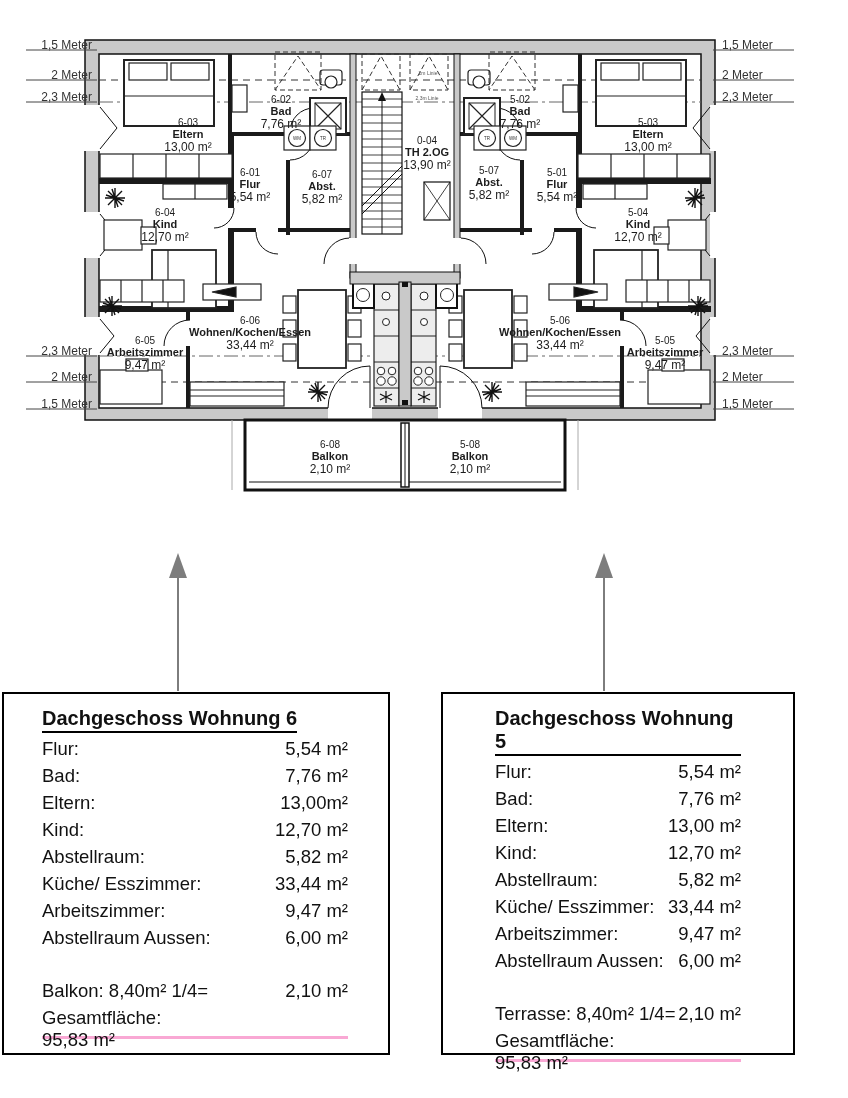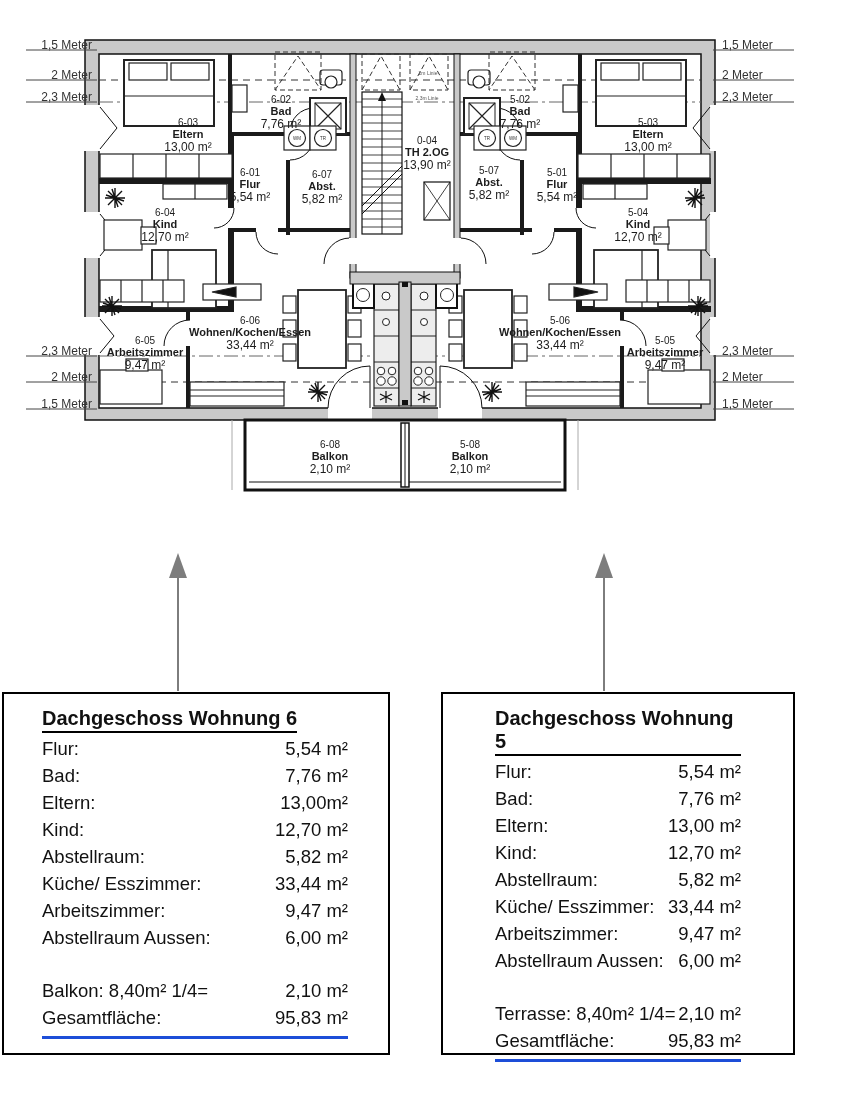--- a/index.html
+++ b/index.html
@@ -31,21 +31,21 @@
   .arrow .stem{width:2px;height:113px;background:#7d7d7d;margin:0 auto;}
 
   
   .tbox{position:absolute;top:692px;height:363px;border:2px solid #000;background:#fff;box-sizing:border-box;}
   .tin{padding:13px 40px 0 38px;}
   .tbox.right .tin{padding:13px 52px 0 52px;}
   .ttitle{display:inline-block;font-size:20px;font-weight:bold;
           border-bottom:2.5px solid #000;padding-bottom:1px;margin-bottom:5px;}
   .trow{display:flex;justify-content:space-between;font-size:18.5px;height:27px;align-items:baseline;}
   .tspacer{height:26px;}
-  .trow.total{border-bottom:3px solid #1d4ed8;height:29px;}
+  .trow.total{border-bottom:3px solid #f9a8d4;height:29px;flex-direction:column;}
 </style>
 </head>
 <body>
 
 <div class="stage">
 
   <svg width="848" height="540" viewBox="0 0 848 540">
     <defs>
       <g id="plantsym" stroke="#111" stroke-width="1.4" fill="none">
         <path d="M0,-10 L0,10 M-10,0 L10,0 M-7,-7 L7,7 M7,-7 L-7,7 M-9,-3 L9,3 M-3,-9 L3,9"></path>

